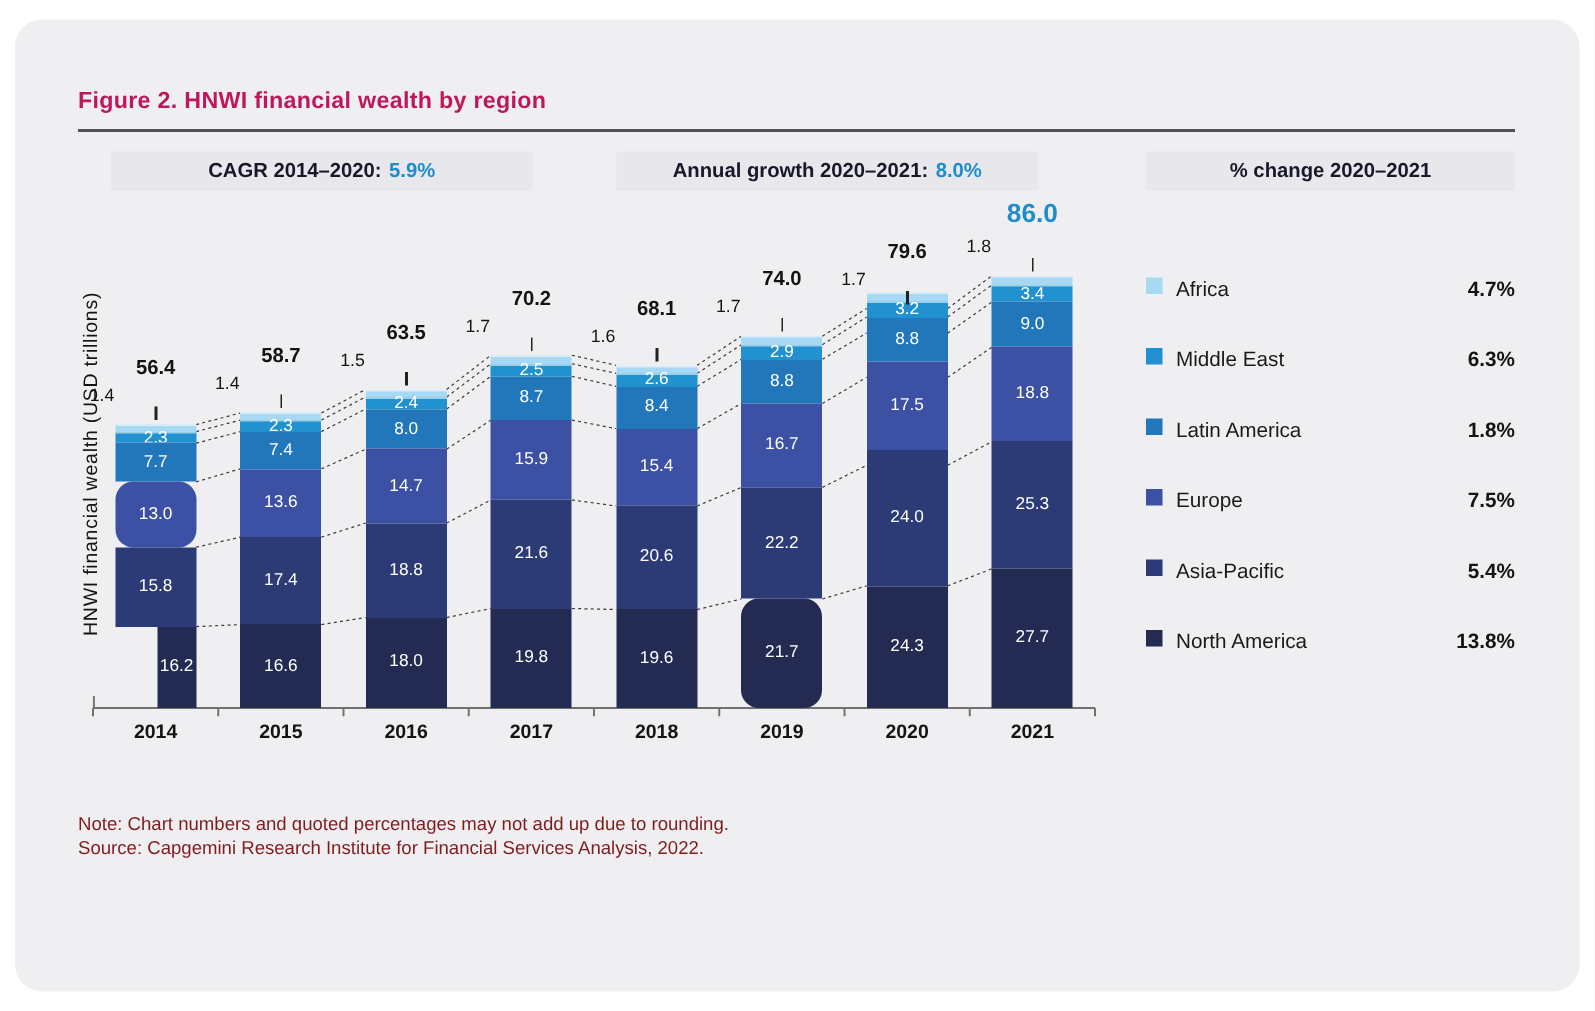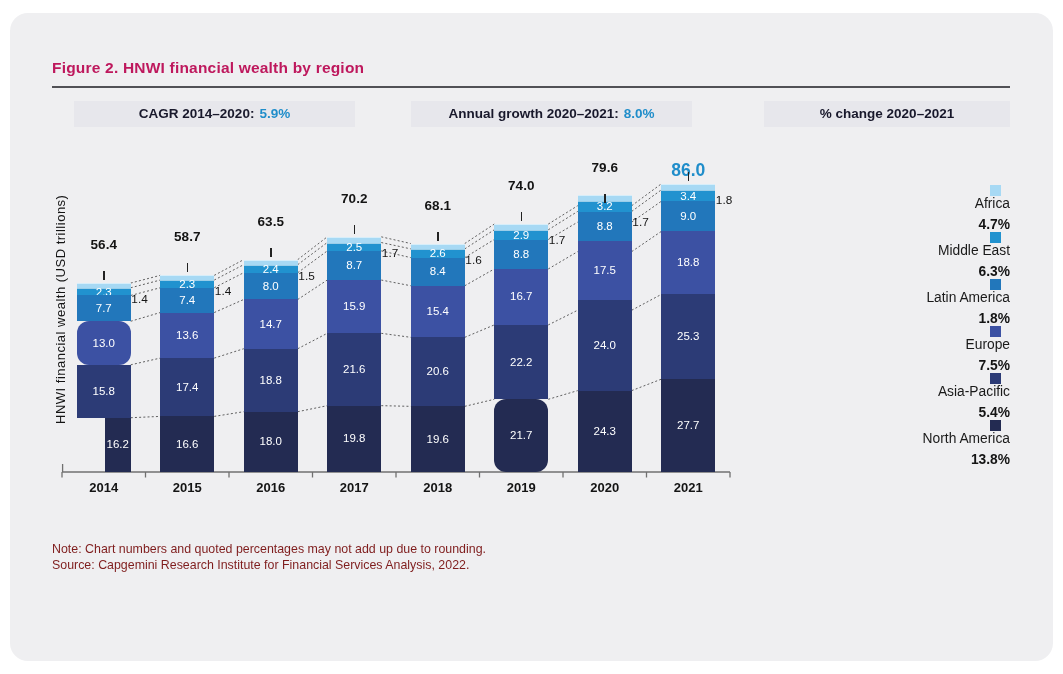--- a/index.html
+++ b/index.html
@@ -32,25 +32,25 @@
     display:flex;align-items:center;justify-content:center;
     writing-mode:vertical-rl;transform:rotate(180deg);
     font-size:13px;color:#141414;letter-spacing:.5px;white-space:nowrap;
   }
   .bar{position:absolute;display:flex;flex-direction:column-reverse;}
   .seg{flex:0 0 auto;display:flex;align-items:center;justify-content:center;
        color:#fff;font-size:11.5px;overflow:visible;line-height:11px;}
   .seg.sep{border-top:1px solid rgba(255,255,255,.55);box-sizing:border-box;}
   .total{position:absolute;text-align:center;font-weight:bold;font-size:13.5px;color:#141414;line-height:16px;}
   .total.big{font-size:17.5px;color:var(--accent,#1f8dca);line-height:20px;}
-  .africa-val{position:absolute;text-align:right;font-size:11.8px;color:#141414;line-height:14px;margin-top:36px;}
+  .africa-val{position:absolute;text-align:left;font-size:11.8px;color:#141414;line-height:14px;}
   .ctick{position:absolute;width:1.3px;background:#222;}
   .year{position:absolute;top:341px;text-align:center;font-weight:bold;font-size:13px;color:#141414;}
   .legend{width:246px;box-sizing:border-box;padding-top:46px;flex:0 0 auto;}
-  .lrow{display:flex;align-items:flex-end;height:47px;flex-direction:column;}
+  .lrow{display:flex;align-items:flex-start;height:47px;}
   .lswatch{width:11px;height:11px;margin-right:9px;flex:0 0 auto;}
   .llabel{font-size:13.8px;color:#1a1a1a;flex:1;}
   .lval{font-size:13.8px;font-weight:bold;color:#141414;}
   .note-block{margin-top:28px;}
   .note{font-size:12.4px;color:#7f1d1d;margin:0;line-height:15.5px;}
 </style>
 </head>
 <body>
 
 <div class="card">
@@ -206,21 +206,21 @@
         <div class="ctick" style="left: 552.25px; top: 54.675px; height: 9px;"></div>
         <div class="year" style="left: 511px; width: 83.5px;">2020</div>
         <div class="bar" style="left: 609.25px; top: 44.9px; width: 54px; height: 288.1px;">
           <div class="seg" style="height: 92.795px; background: rgb(35, 43, 82);">27.7</div>
           <div class="seg" style="height: 84.755px; background: rgb(44, 59, 118);">25.3</div>
           <div class="seg" style="height: 62.98px; background: rgb(60, 81, 163);">18.8</div>
           <div class="seg" style="height: 30.15px; background: rgb(34, 119, 187);">9.0</div>
           <div class="seg sep" style="height: 11.39px; background: rgb(33, 146, 207);">3.4</div>
           <div class="seg sep" style="height: 6.03px; background: rgb(167, 217, 244);"></div>
         </div>
-        <div class="total big" style="left: 592.25px; width: 88px; top: -7.1px; margin-top: 28px;">86.0</div>
+        <div class="total big" style="left: 592.25px; width: 88px; top: -7.1px;">86.0</div>
         <div class="africa-val" style="left: 592.25px; width: 88px; top: 17.9px;">1.8</div>
         <div class="ctick" style="left: 635.75px; top: 32.9px; height: 9px;"></div>
         <div class="year" style="left: 594.5px; width: 83.5px;">2021</div>
       </div>
     <div class="legend" id="legend">
         <div class="lrow">
           <span class="lswatch" style="background: rgb(167, 217, 244);"></span>
           <span class="llabel">Africa</span>
           <span class="lval">4.7%</span>
         </div>

